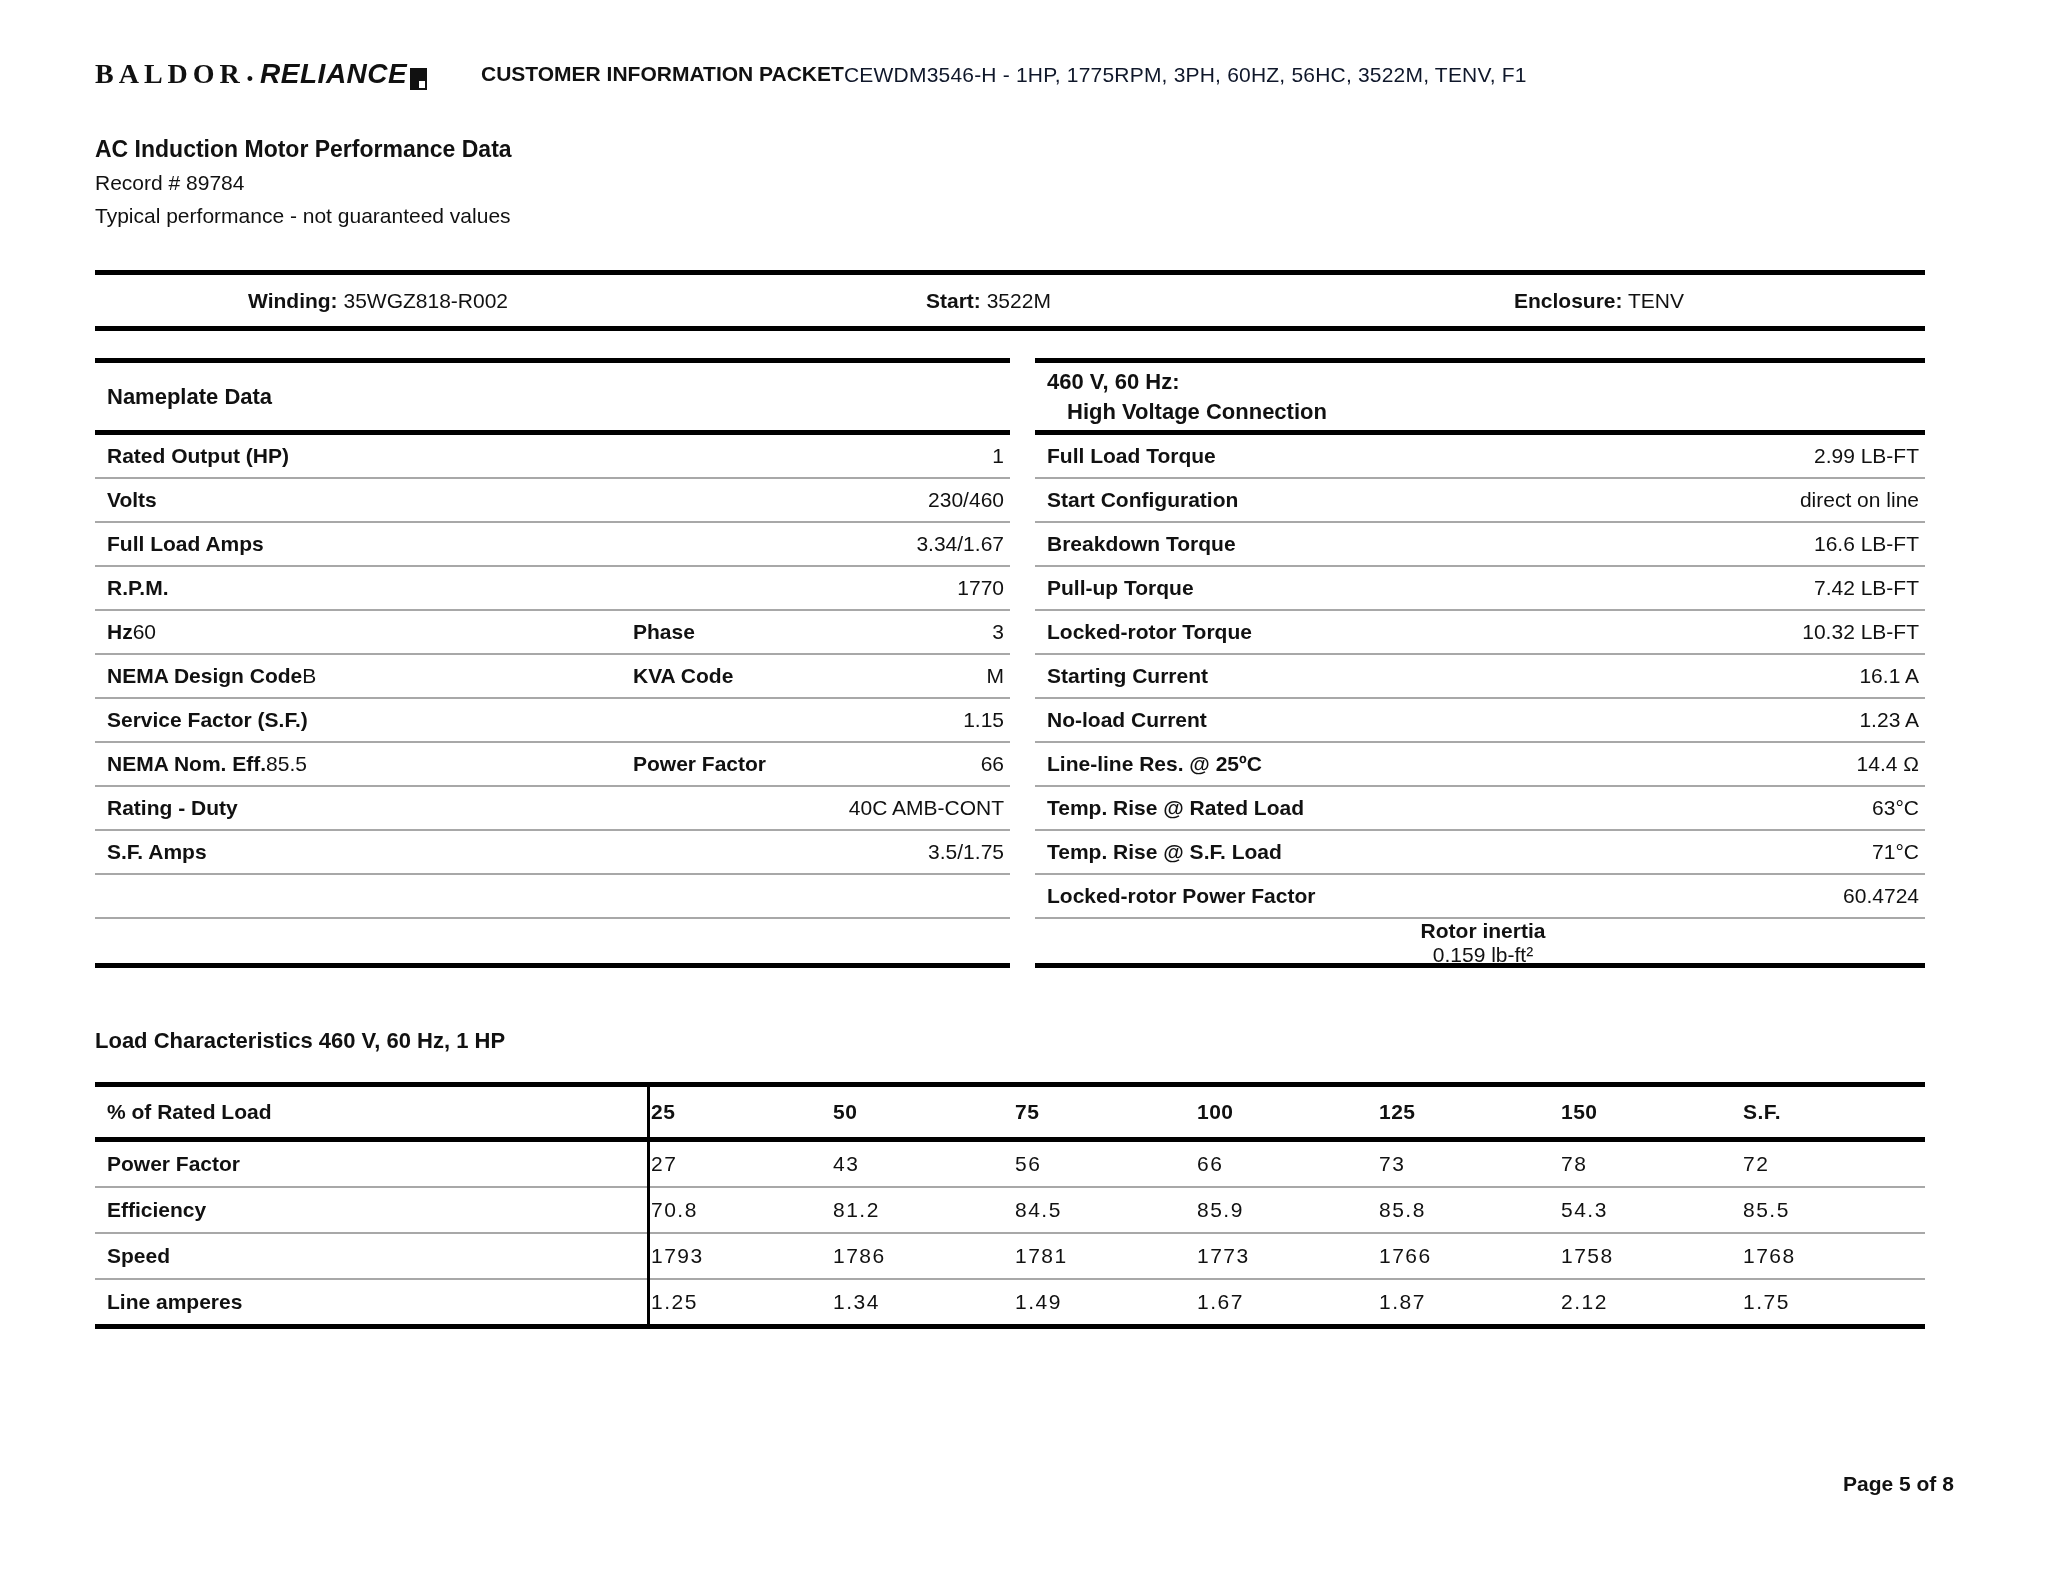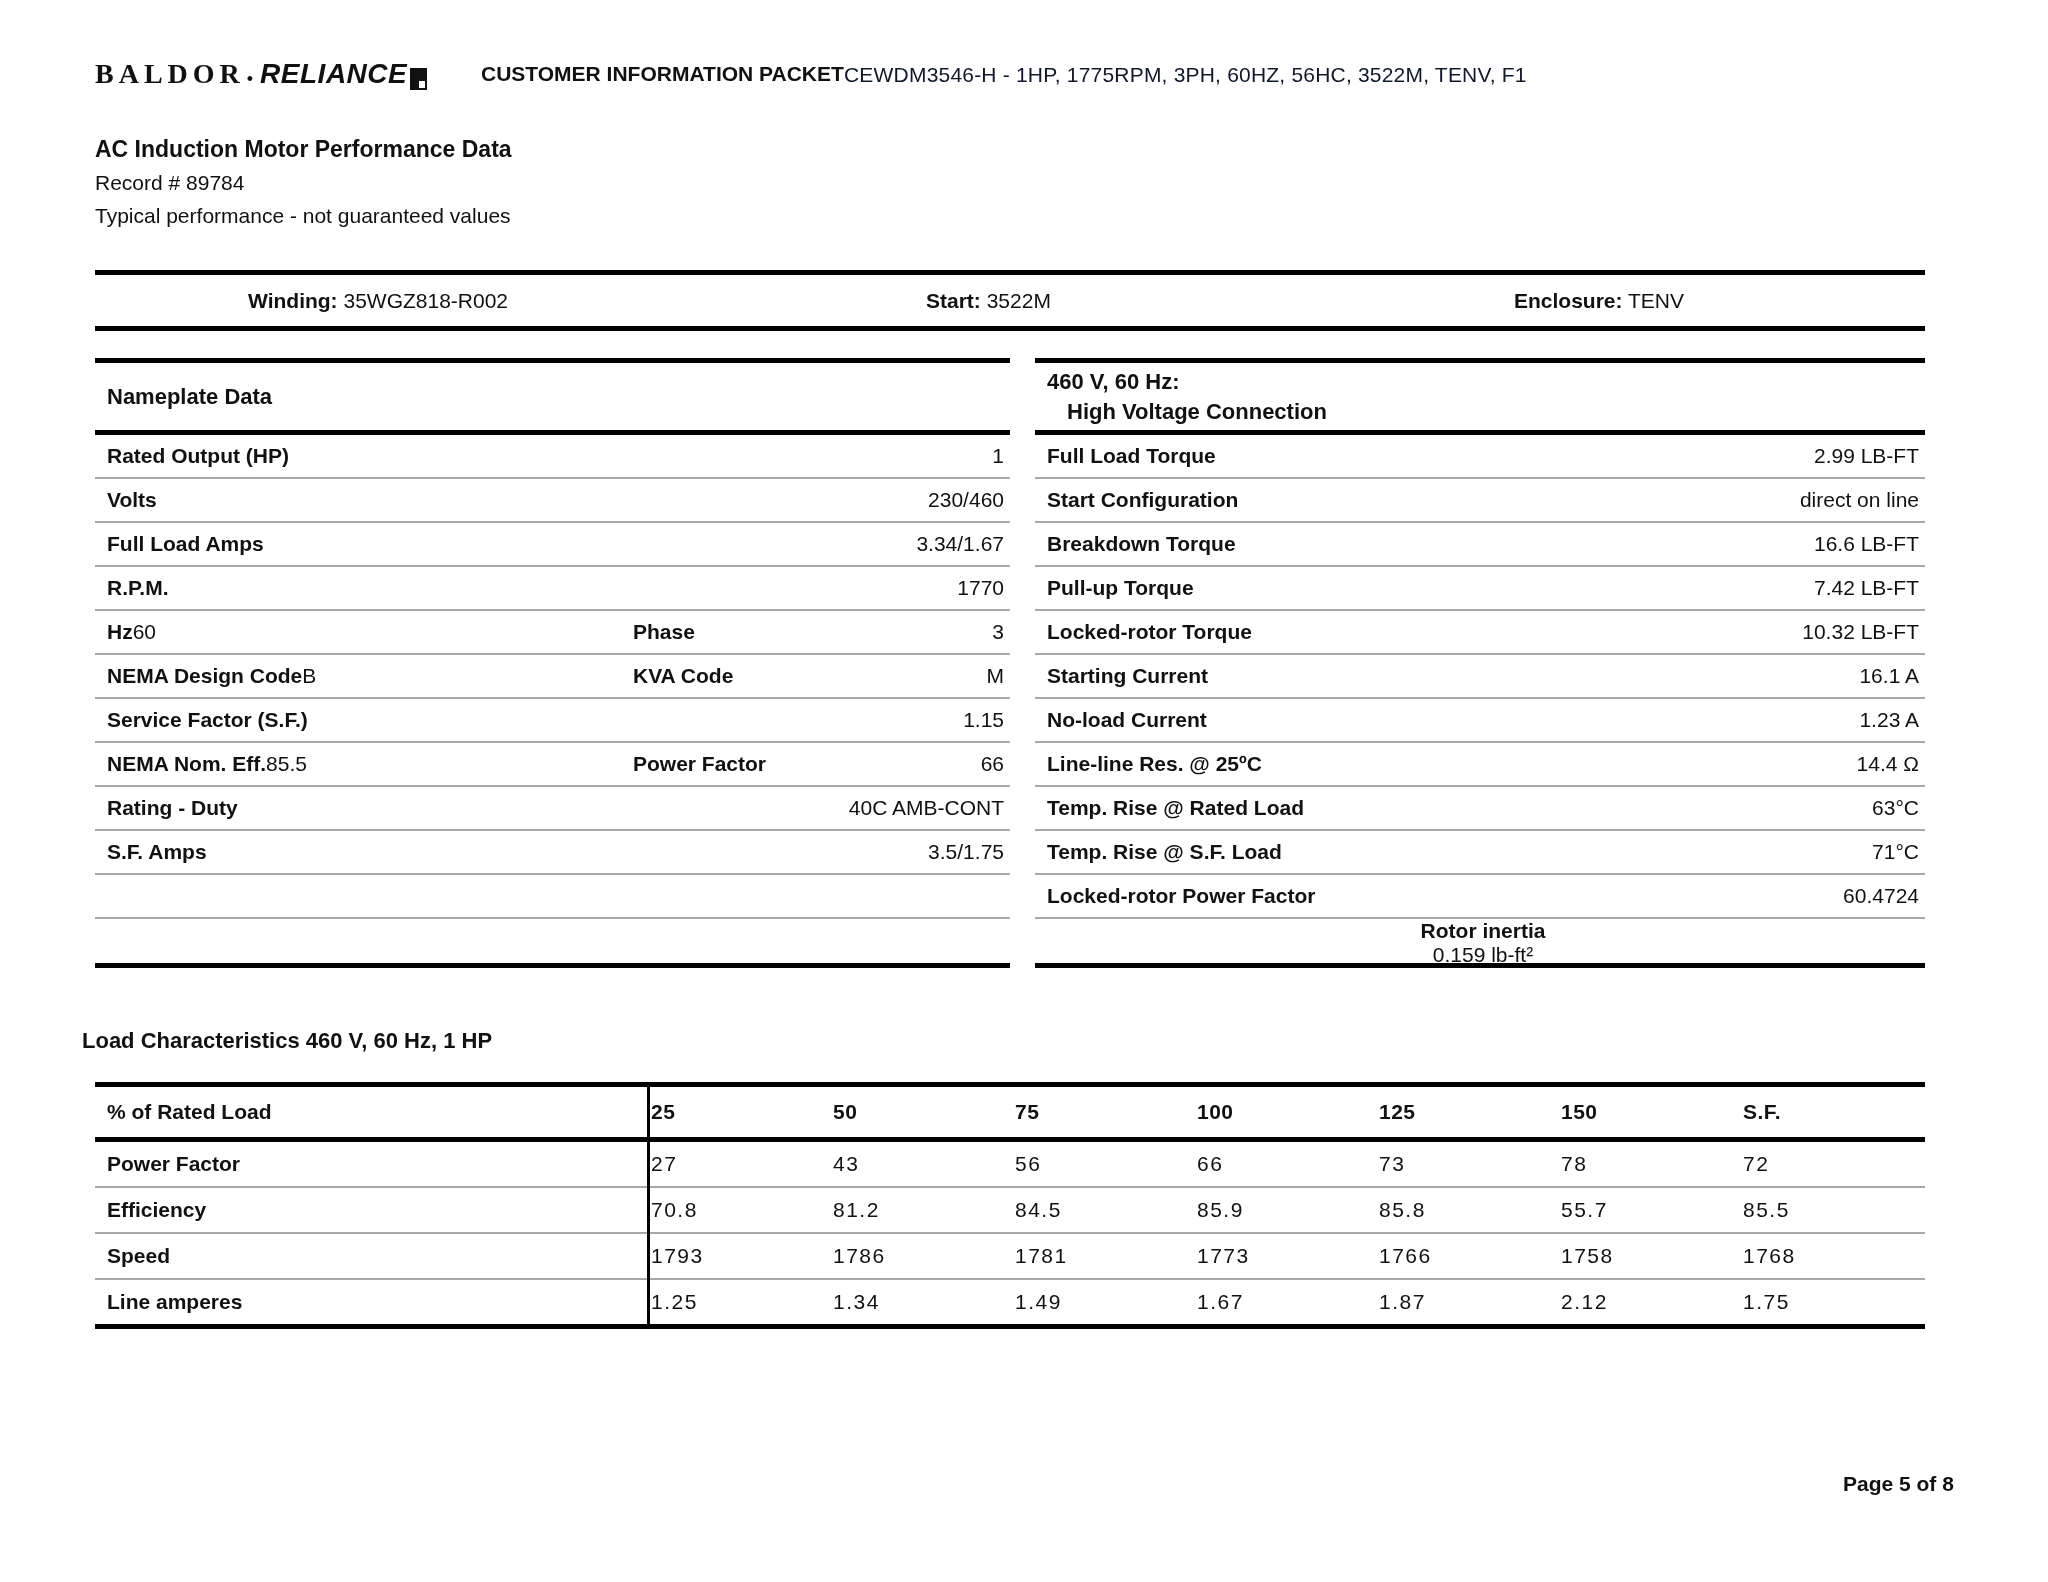--- a/index.html
+++ b/index.html
@@ -35,21 +35,21 @@
     justify-content:center; font-weight:bold; font-size:22px; padding-left:12px; box-sizing:border-box; line-height:30px; }
   .hvc-line2 { padding-left:20px; }
   .trow { height:44px; display:flex; align-items:center; justify-content:space-between;
     border-bottom:2px solid #a8a8a8; padding:0 6px 0 12px; box-sizing:border-box; font-size:21px; white-space:nowrap; }
   .trow:last-child { border-bottom:none;flex-direction:column; }
   .lbl { font-weight:bold; }
   .trow.pair { justify-content:flex-start; }
   .c1 { width:526px; display:flex; justify-content:flex-start; }
   .c2 { flex:1; display:flex; justify-content:space-between; padding-left:0; }
   
-  .load-heading { position:absolute; top:1028px; left:82px; font-weight:bold; font-size:22px; }
+  .load-heading { position:absolute; top:1028px; left:95px; font-weight:bold; font-size:22px; }
   .load-table { position:absolute; top:1082px; left:95px; width:1830px;
     border-top:5px solid #000; border-bottom:5px solid #000; box-sizing:content-box; }
   .load-divider { position:absolute; left:552px; top:0; bottom:0; width:3px; background:#000; }
   .lrow { display:flex; align-items:center; height:44px; border-bottom:2px solid #a8a8a8; font-size:21px; }
   .lrow.lheader { height:50px; border-bottom:5px solid #000; font-weight:bold; }
   .lrow:last-child { border-bottom:none; }
   .lc-label { width:556px; padding-left:12px; box-sizing:border-box; font-weight:bold; }
   .lc-num { width:182px; padding-right:14px; box-sizing:border-box; letter-spacing:1.5px; }
   .lrow.lheader .lc-num { letter-spacing:0.5px; }
   
@@ -248,21 +248,21 @@
           <span class="lc-num">78</span>
           <span class="lc-num">72</span>
         </div>
         <div class="lrow">
           <span class="lc-label">Efficiency</span>
           <span class="lc-num">70.8</span>
           <span class="lc-num">81.2</span>
           <span class="lc-num">84.5</span>
           <span class="lc-num">85.9</span>
           <span class="lc-num">85.8</span>
-          <span class="lc-num">55.7</span>
+          <span class="lc-num">54.3</span>
           <span class="lc-num">85.5</span>
         </div>
         <div class="lrow">
           <span class="lc-label">Speed</span>
           <span class="lc-num">1793</span>
           <span class="lc-num">1786</span>
           <span class="lc-num">1781</span>
           <span class="lc-num">1773</span>
           <span class="lc-num">1766</span>
           <span class="lc-num">1758</span>

